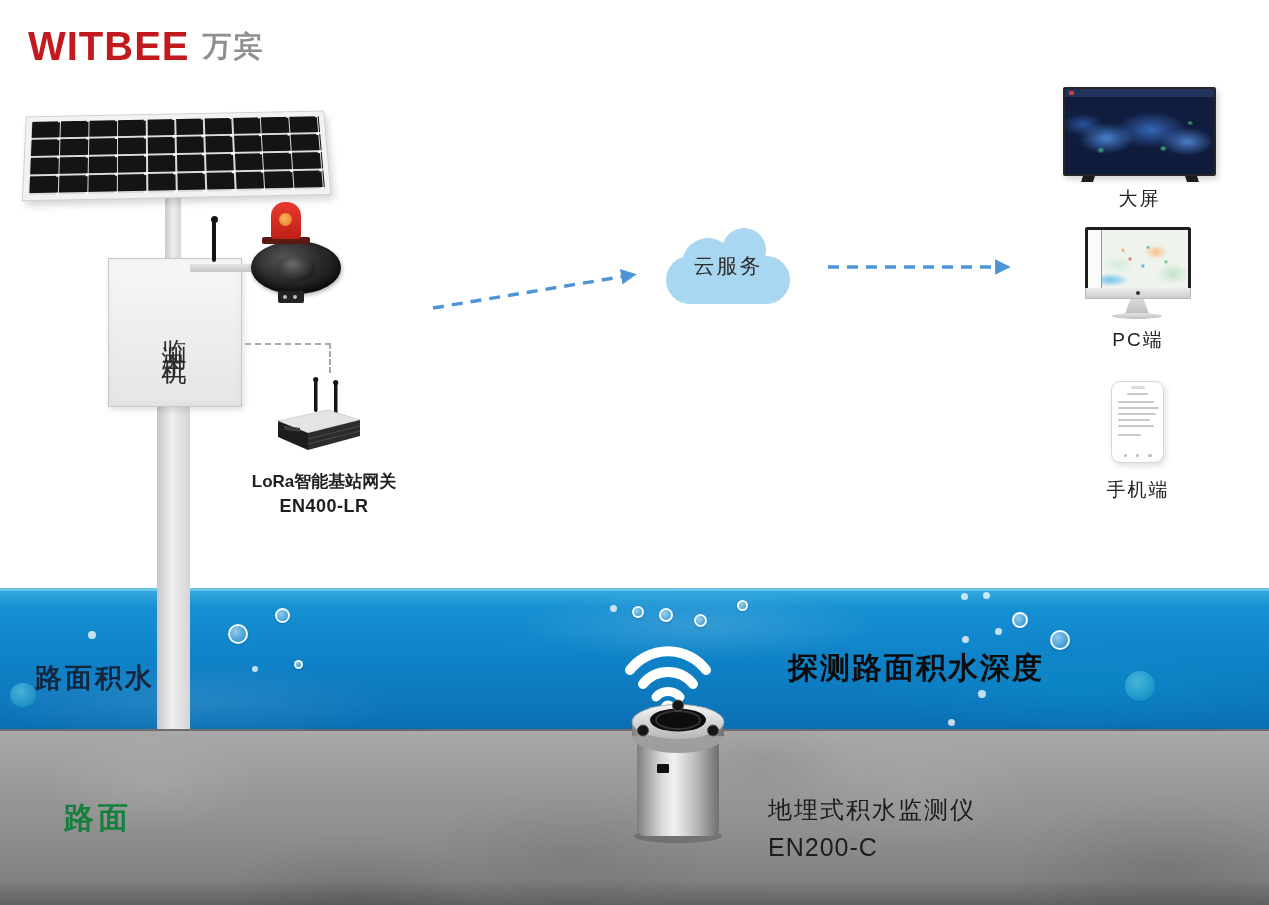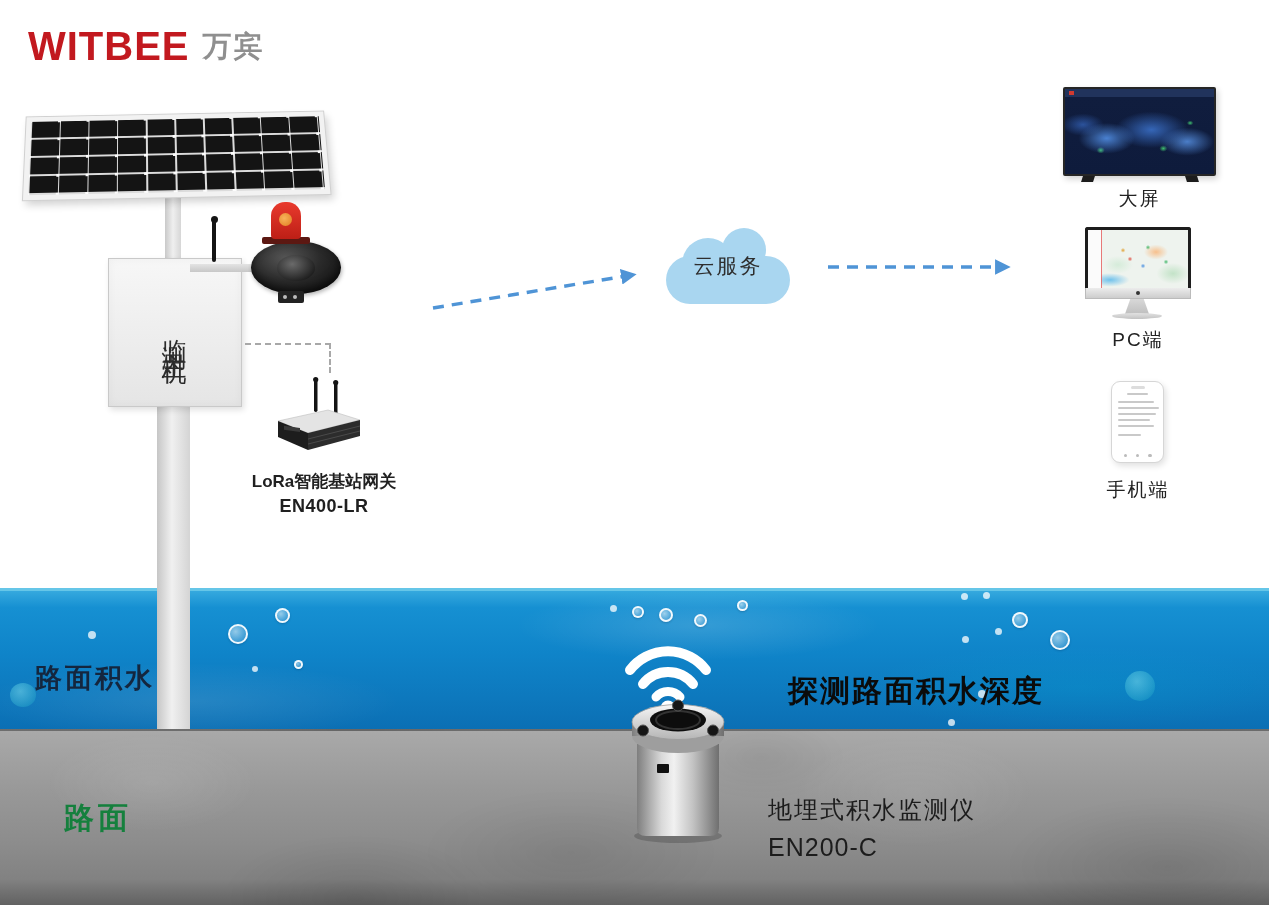--- a/index.html
+++ b/index.html
@@ -36,21 +36,21 @@
       radial-gradient(190px 90px at 28% 96%, rgba(0,0,0,.09), transparent 70%),
       radial-gradient(120px 60px at 60% 15%, rgba(0,0,0,.06), transparent 70%),
       linear-gradient(180deg,#a9a9a9 0%, #989898 35%, #8c8c8c 65%, #7a7a7a 100%);
     border-top:2px solid rgba(70,70,70,.25);
   }
   .ground::after { content:""; position:absolute; left:0; bottom:0; width:100%; height:26px;
     background:linear-gradient(rgba(0,0,0,0), rgba(0,0,0,.20)); }
 
   .water-label { position:absolute; left:35px; top:660px; z-index:4; font-size:27px; font-weight:700; color:#14263e; letter-spacing:3px; }
   .road-label  { position:absolute; left:64px; top:798px; z-index:4; font-size:30px; font-weight:700; color:#15803d; letter-spacing:4px; }
-  .detect-label{ position:absolute; left:788px; top:648px; z-index:4; font-size:30px; font-weight:600; color:#0b0b0b; letter-spacing:2px;margin-top:23px; }
+  .detect-label{ position:absolute; left:788px; top:648px; z-index:4; font-size:30px; font-weight:600; color:#0b0b0b; letter-spacing:2px; }
 
   
   .pole-lower { position:absolute; left:157px; top:380px; width:33px; height:349px; z-index:2;
     background:linear-gradient(90deg,#c6c6c6,#f0f0f0 45%,#d4d4d4); }
   .pole-upper { position:absolute; left:165px; top:188px; width:16px; height:78px; z-index:2;
     background:linear-gradient(90deg,#c9c9c9,#efefef 50%,#d6d6d6); }
 
   .solar-panel { position:absolute; left:25px; top:112px; width:302px; height:86px; z-index:3;
     transform:perspective(650px) rotateX(16deg) rotateZ(-1.2deg);
     border:5px solid #f2f2f2;

